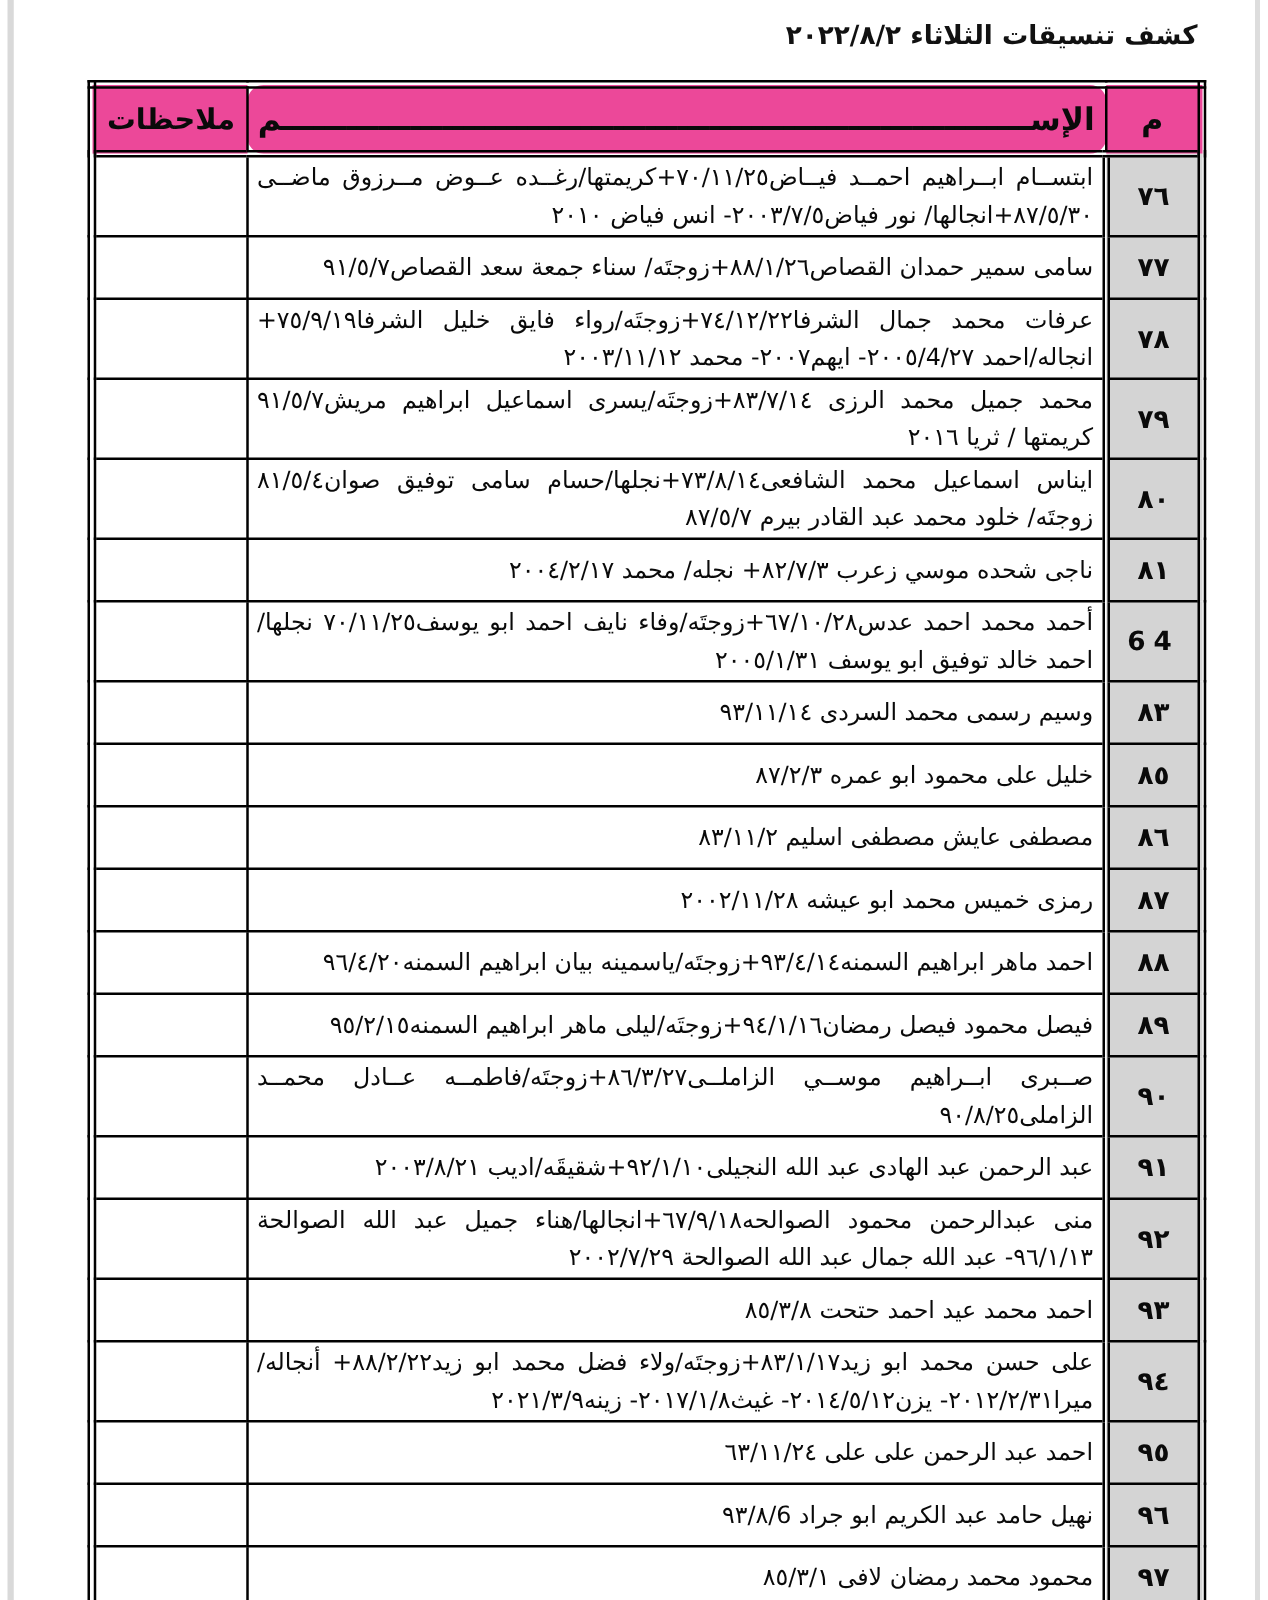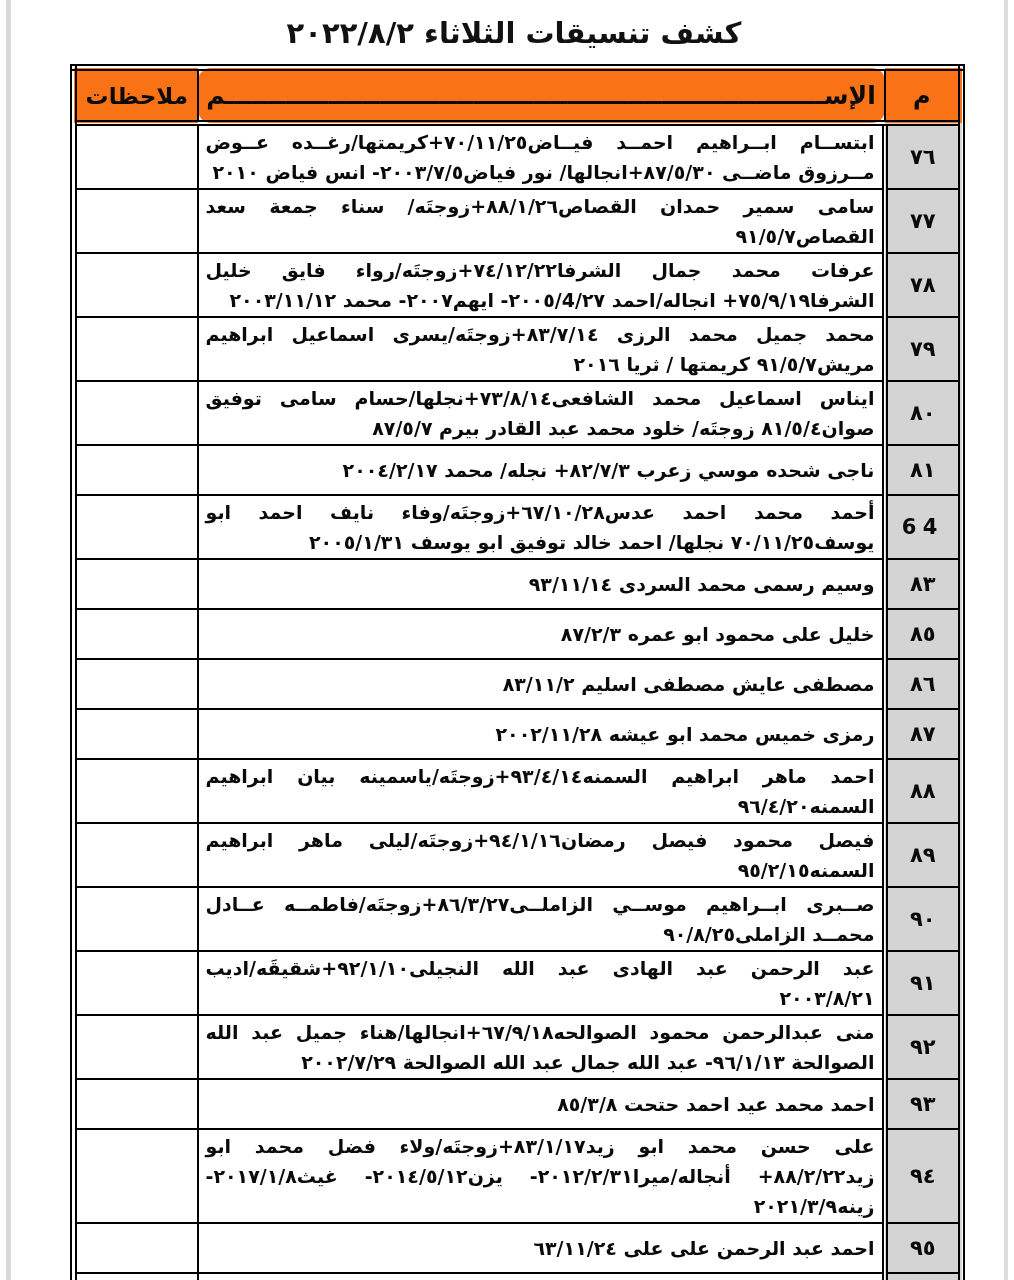--- a/index.html
+++ b/index.html
@@ -7,52 +7,52 @@
     width:1014px;height:1280px;position:relative;overflow:hidden;
     background:#ffffff;
     font-family:"DejaVu Sans", sans-serif;
   }
   
   .edge-left{position:absolute;left:6px;top:0;width:5px;height:1280px;background:#b9b9b9;opacity:.55;}
   .edge-right{position:absolute;left:1004px;top:0;width:4px;height:1280px;background:#cfcfcf;opacity:.7;}
 
   .title{
     position:absolute;top:16px;left:70px;width:888px;
-    direction:rtl;text-align:center;
-    font-size:29px;font-weight:bold;color:#111;
+    direction:rtl;
+    font-size:21px;font-weight:bold;color:#111;
     white-space:nowrap;
   }
 
   table.sheet{
     position:absolute;top:64px;left:70px;width:888px;
     border-collapse:collapse;direction:rtl;table-layout:fixed;
     border:7px double #000;
   }
   col.c-num{width:77px;}
   col.c-name{width:687px;}
   col.c-notes{width:124px;}
 
   td{border:2px solid #000;vertical-align:middle;color:#0a0a0a;}
 
   thead td{
-    background:#f97316;text-align:center;font-weight:bold;
+    background:#ec4899;text-align:center;font-weight:bold;
     height:47px;border-bottom:6px double #000;
   }
   thead td.h-num{font-size:24px;}
   thead td.h-name{font-size:25px;border-radius:13px;}
   thead td.h-notes{font-size:23px;}
 
   td.num{
     background:#d4d4d4;text-align:center;font-weight:bold;
     font-size:21px;letter-spacing:.3em;
     border-left:6px double #000;
     padding:12px;
   }
   td.name{
-    background:#fff;font-weight:bold;font-size:19px;line-height:30px;
+    background:#fff;font-weight:normal;font-size:19px;line-height:30px;
     text-align:justify;text-align-last:right;
     padding:1px 7px;height:28px;
   }
   td.notes{background:#fff;}
 </style>
 </head>
 <body>
 
 <div class="edge-left"></div>
 <div class="edge-right"></div>

